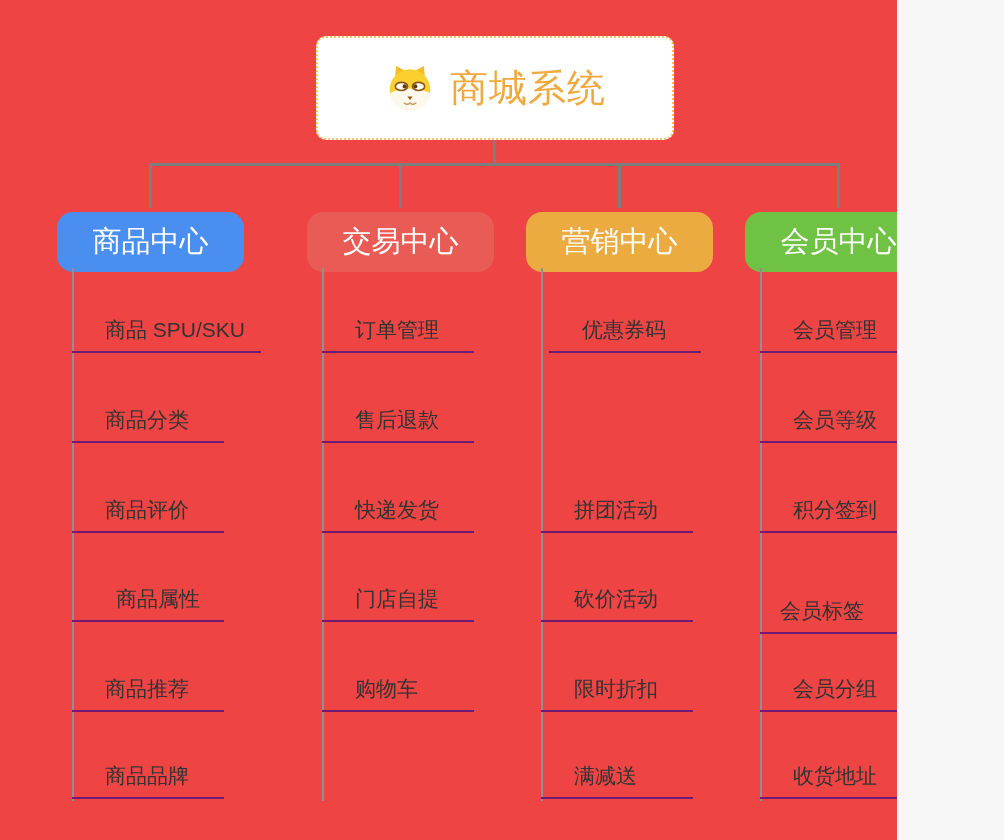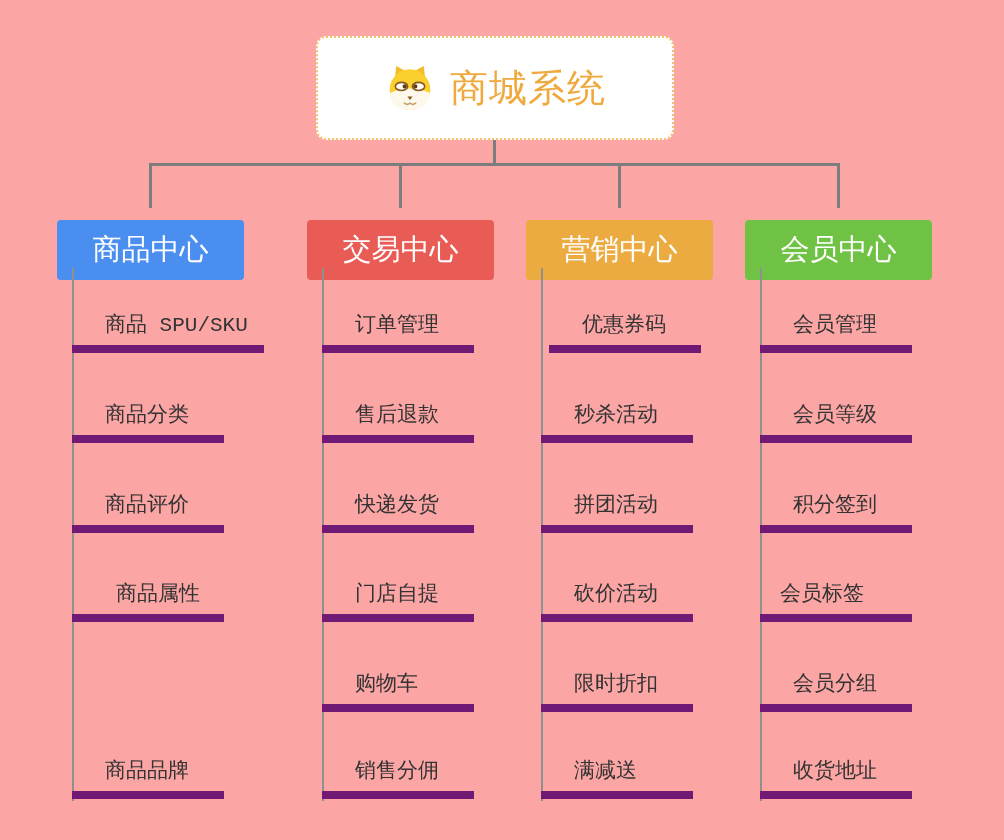--- a/index.html
+++ b/index.html
@@ -2,24 +2,23 @@
 <html><head>
 <meta charset="utf-8">
 <style>
   html,body{margin:0;padding:0;}
   body{
     font-family:"Liberation Sans", sans-serif;
     background:#f7f7f7;
   }
   #canvas{
     position:relative;
-    width:1004px;height:840px;
-    background:#fca5a5;
+    width:897px;height:840px;
+    background:#ef4444;
     overflow:hidden;
-    font-family:Liberation Mono, monospace;
   }
   
   .root-node{
     position:absolute;left:316px;top:36px;width:358px;height:104px;
     background:#ffffff;
     border:2px dotted #f4c469;
     border-radius:10px;
     box-sizing:border-box;
     display:flex;align-items:center;justify-content:center;gap:14px;
   }
@@ -31,37 +30,37 @@
   }
   .root-icon{width:52px;height:52px;flex:0 0 auto;}
   
   .line{position:absolute;background:#7d7d7d;}
   .v-root{left:493px;top:140px;width:3px;height:24px;}
   .h-main{left:149px;top:163px;width:691px;height:3px;}
   .drop{top:163px;width:3px;height:45px;}
   
   .branch-col{position:absolute;top:208px;width:260px;height:600px;}
   .branch-header{
-    position:absolute;left:0;top:12px;width:187px;height:60px;
-    border-radius:4px;
+    position:absolute;left:0;top:4px;width:187px;height:60px;
+    border-radius:16px;
     display:flex;align-items:center;justify-content:center;
     color:#ffffff;font-size:29px;white-space:nowrap;
     cursor:default;
   }
   .branch-spine{
     position:absolute;left:15px;top:60px;width:2px;height:533px;
     background:#909090;
   }
   .child-item{
     position:absolute;left:15px;height:42px;
     box-sizing:border-box;
     width:max-content;min-width:152px;
     padding:0 16px 7px 33px;
     display:flex;align-items:flex-end;
-    border-bottom:8px solid #701a75;
+    border-bottom:2px solid #701a75;
     font-size:21px;color:#333333;white-space:nowrap;
   }
 </style>
 </head>
 <body>
 
 <div id="canvas">
 
   <div class="root-node">
     <span class="root-icon">
@@ -91,47 +90,46 @@
     </div>
 
   <div id="branches">
       <div class="branch-col" style="left: 57px;">
       <div class="branch-header" style="background: rgb(74, 143, 239);">商品中心</div>
       <div class="branch-spine"></div>
     <div class="child-item" style="top: 103px;">商品 SPU/SKU</div>
         <div class="child-item" style="top: 193px;">商品分类</div>
         <div class="child-item" style="top: 283px;">商品评价</div>
         <div class="child-item" style="top: 372px; padding-left: 44px;">商品属性</div>
+        <div class="child-item" style="top: 462px;">商品推荐</div>
         <div class="child-item" style="top: 549px;">商品品牌</div>
       </div>
       <div class="branch-col" style="left: 307px;">
       <div class="branch-header" style="background: rgb(233, 92, 85);">交易中心</div>
       <div class="branch-spine"></div>
     <div class="child-item" style="top: 103px;">订单管理</div>
         <div class="child-item" style="top: 193px;">售后退款</div>
         <div class="child-item" style="top: 283px;">快递发货</div>
         <div class="child-item" style="top: 372px;">门店自提</div>
         <div class="child-item" style="top: 462px;">购物车</div>
-        <div class="child-item" style="top: 549px;">销售分佣</div>
       </div>
       <div class="branch-col" style="left: 526px;">
       <div class="branch-header" style="background: rgb(236, 171, 64);">营销中心</div>
       <div class="branch-spine"></div>
     <div class="child-item" style="top: 103px; margin-left: 8px;">优惠券码</div>
-        <div class="child-item" style="top: 193px;">秒杀活动</div>
         <div class="child-item" style="top: 283px;">拼团活动</div>
         <div class="child-item" style="top: 372px;">砍价活动</div>
         <div class="child-item" style="top: 462px;">限时折扣</div>
         <div class="child-item" style="top: 549px; padding-left: 33px;">满减送</div>
       </div>
       <div class="branch-col" style="left: 745px;">
       <div class="branch-header" style="background: rgb(111, 194, 67); text-align: right;">会员中心</div>
       <div class="branch-spine"></div>
     <div class="child-item" style="top: 103px;">会员管理</div>
         <div class="child-item" style="top: 193px;">会员等级</div>
         <div class="child-item" style="top: 283px;">积分签到</div>
-        <div class="child-item" style="top: 372px; padding-left: 20px;">会员标签</div>
+        <div class="child-item" style="top: 384px; padding-left: 20px;">会员标签</div>
         <div class="child-item" style="top: 549px;">收货地址</div>
         <div class="child-item" style="top: 462px;">会员分组</div>
       </div>
     </div>
 
 </div>
 
 </body></html>

